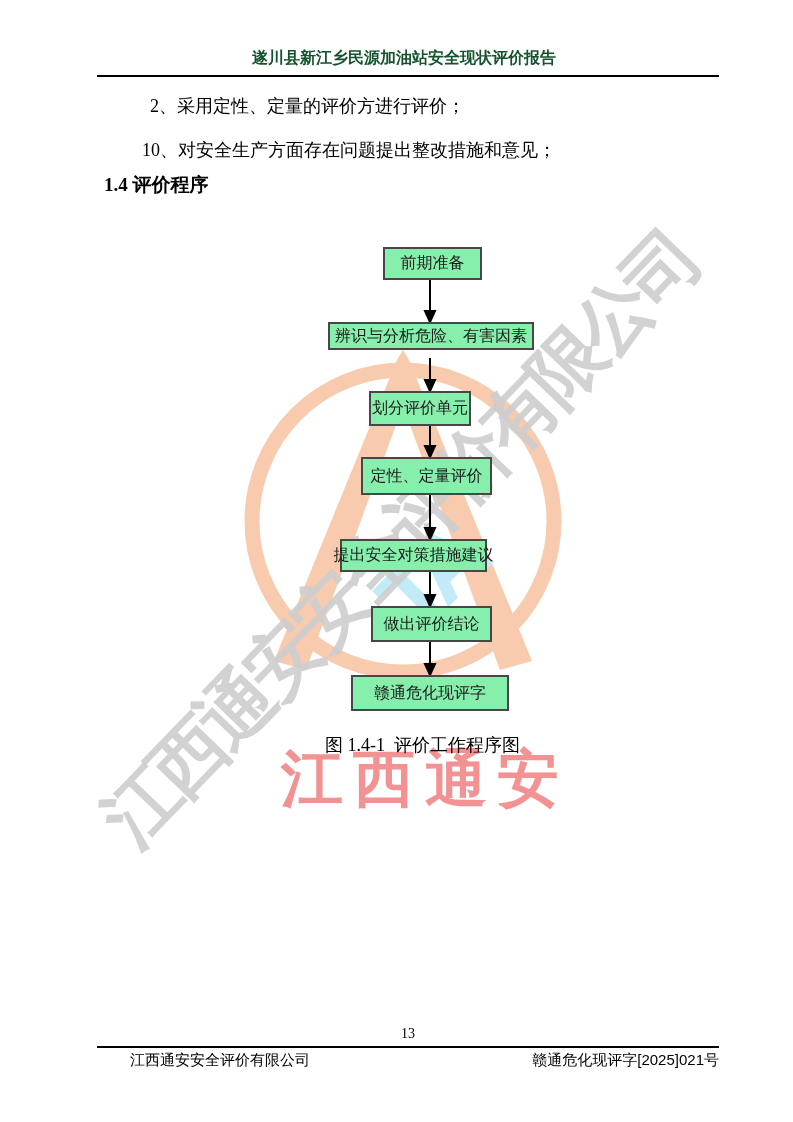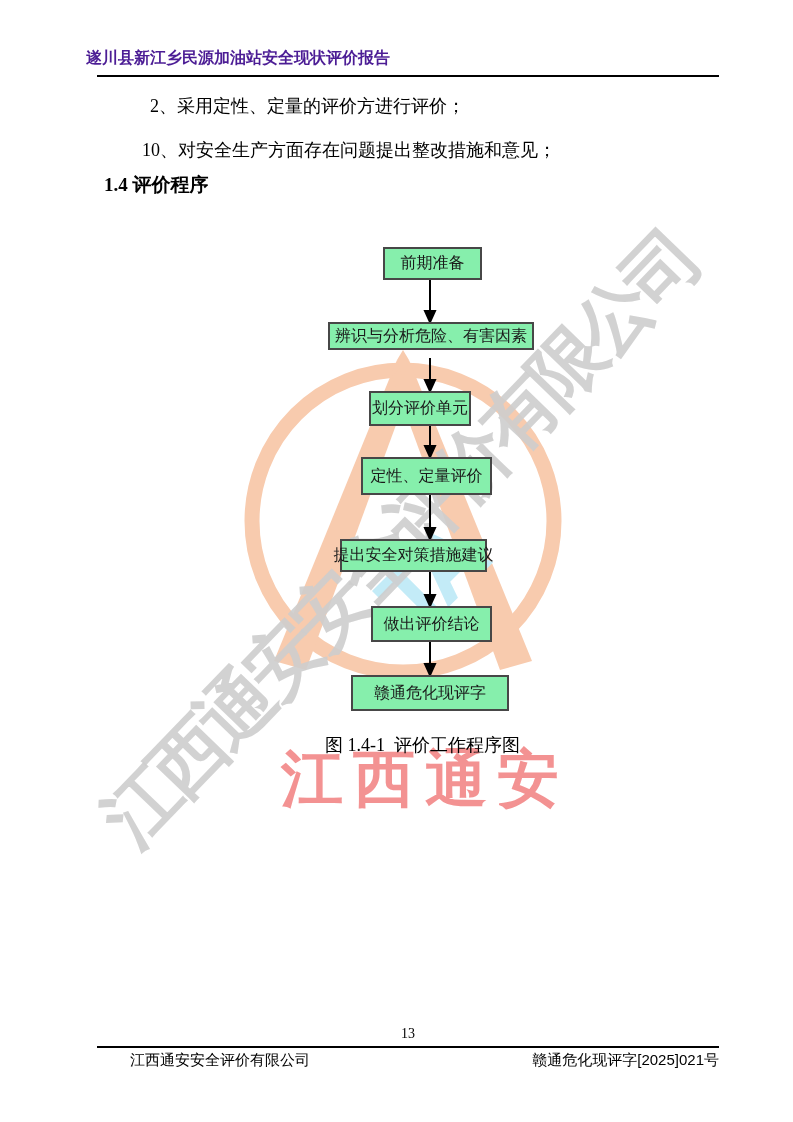--- a/index.html
+++ b/index.html
@@ -16,24 +16,24 @@
   .wm-red{
     position:absolute;left:281px;top:748px;
     font-family:"Liberation Sans","DejaVu Sans",sans-serif;
     font-weight:bold;font-size:62px;line-height:62px;
     letter-spacing:10px;color:#f28080;opacity:.85;
     white-space:pre;
   }
   
   .content{position:absolute;inset:0;z-index:1;}
   .header-title{
-    position:absolute;left:86px;top:48px;width:622px;
-    text-align:left;
+    position:absolute;left:93px;top:48px;width:622px;
+    text-align:center;
     font-family:"Liberation Sans","DejaVu Sans",sans-serif;
-    font-weight:bold;font-size:16px;color:#4c1d95;
+    font-weight:bold;font-size:16px;color:#14532d;
   }
   .header-rule{position:absolute;left:97px;top:75px;width:622px;height:2px;background:#000;}
   .para{position:absolute;font-size:18px;color:#000;white-space:pre;}
   .p9{left:150px;top:94px;}
   .p10{left:142px;top:138px;}
   .section-heading{
     position:absolute;left:104px;top:172px;
     font-weight:bold;font-size:19px;color:#000;white-space:pre;
   }
   .pintro{left:140px;top:212px;}

